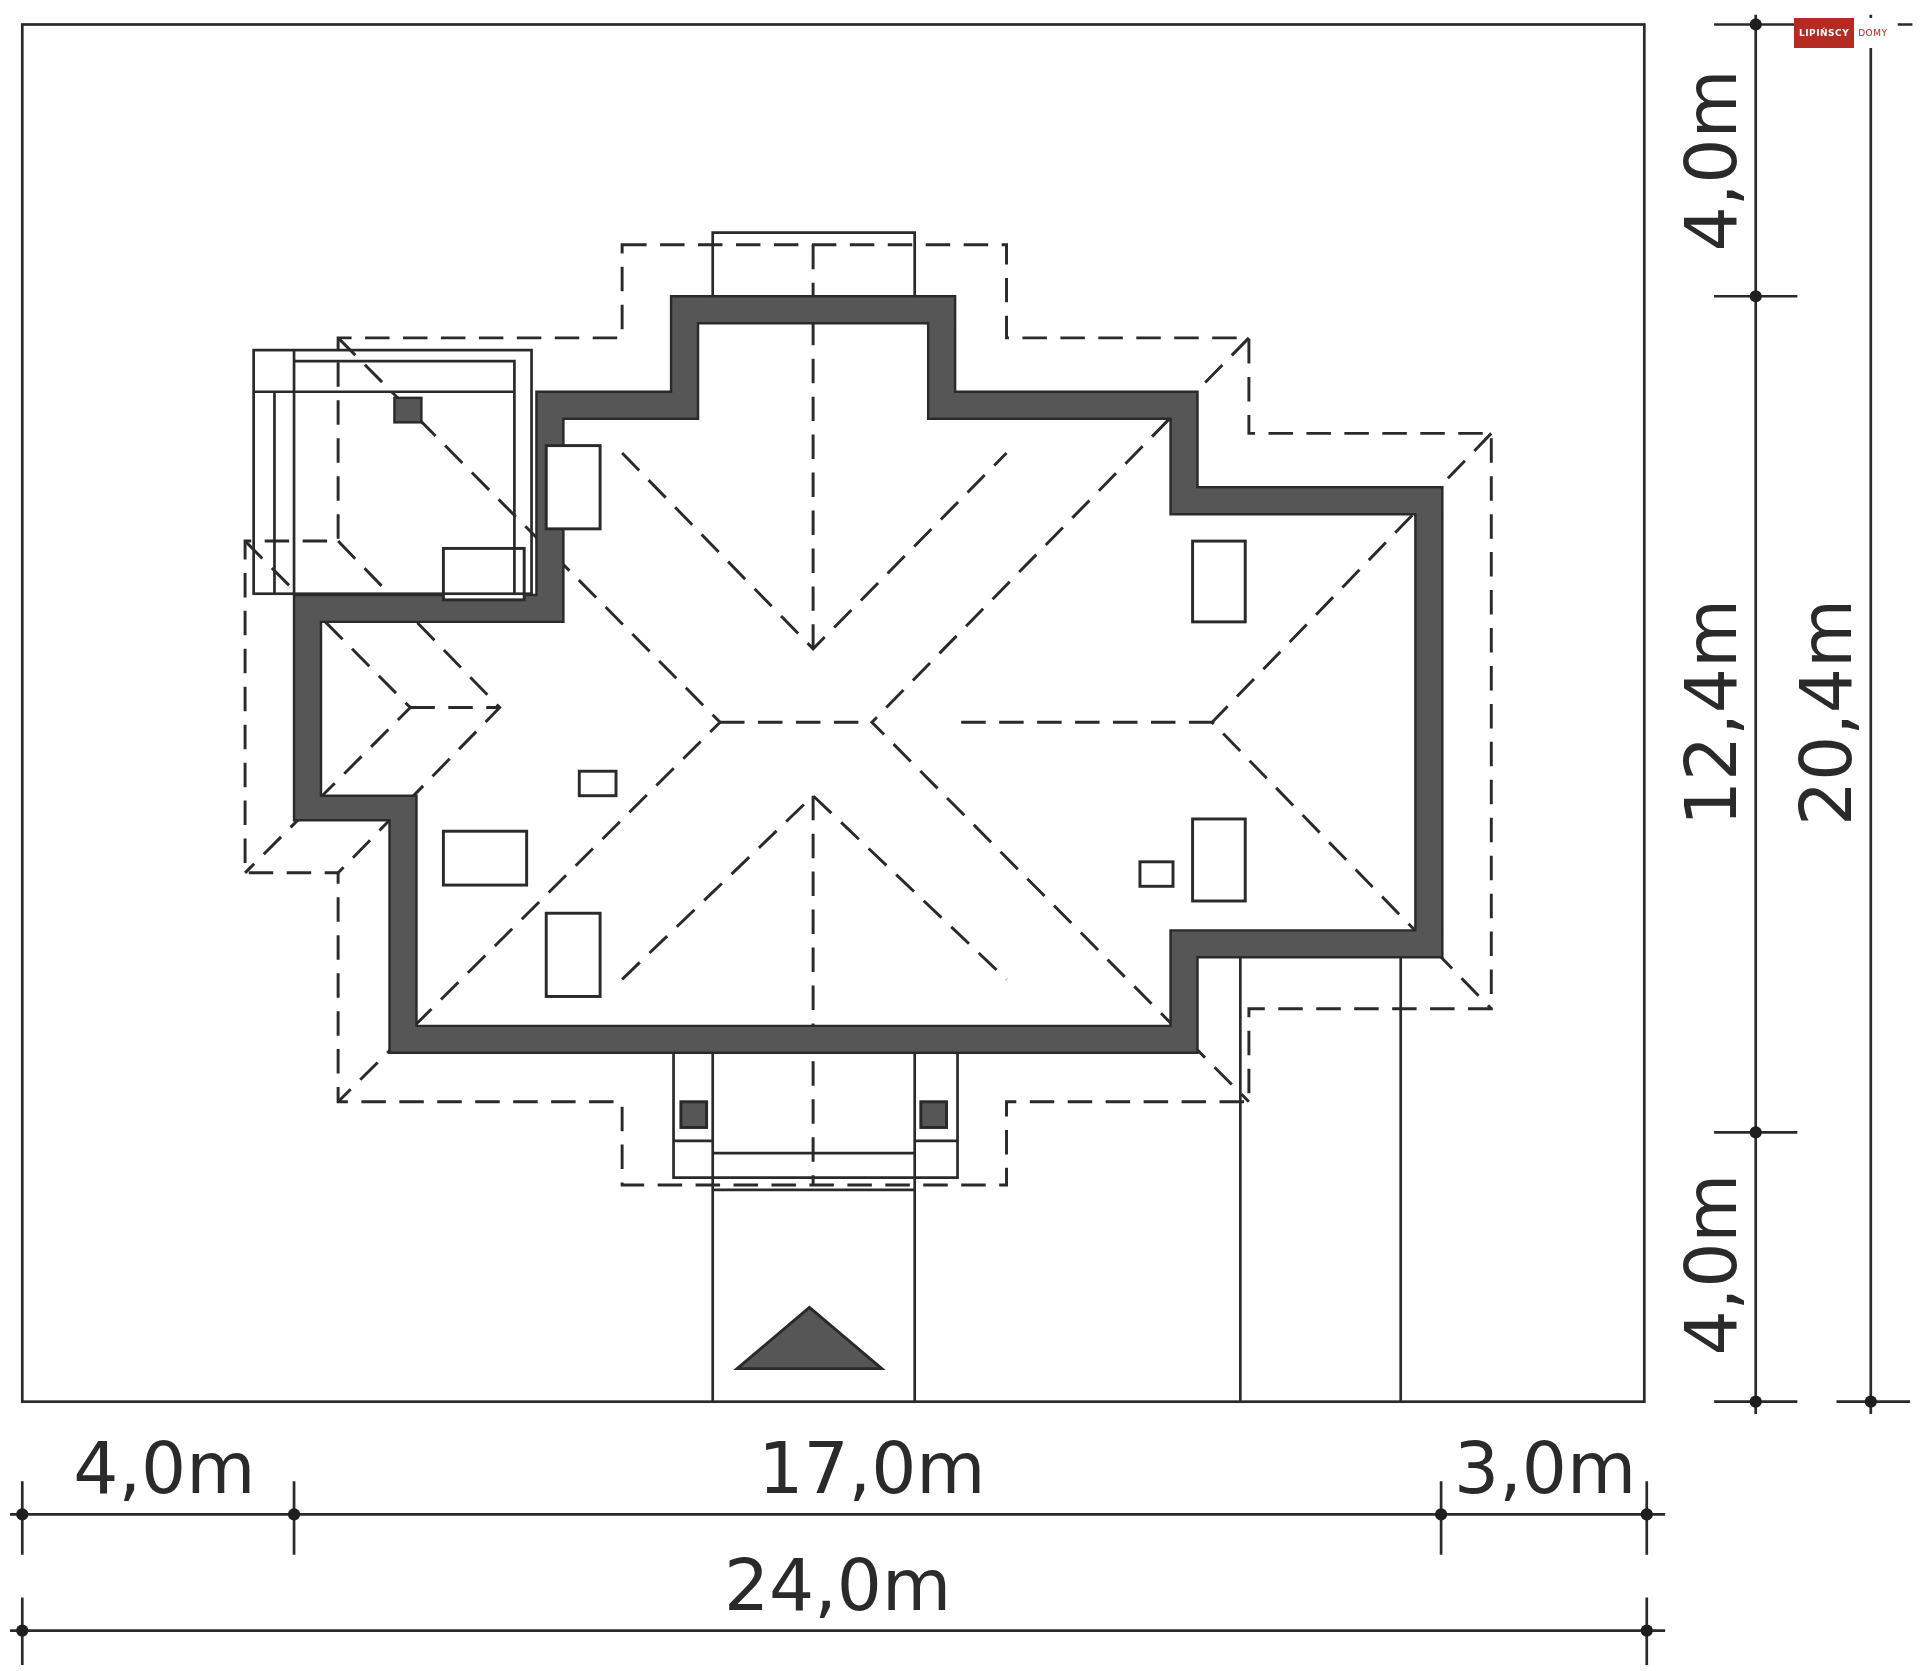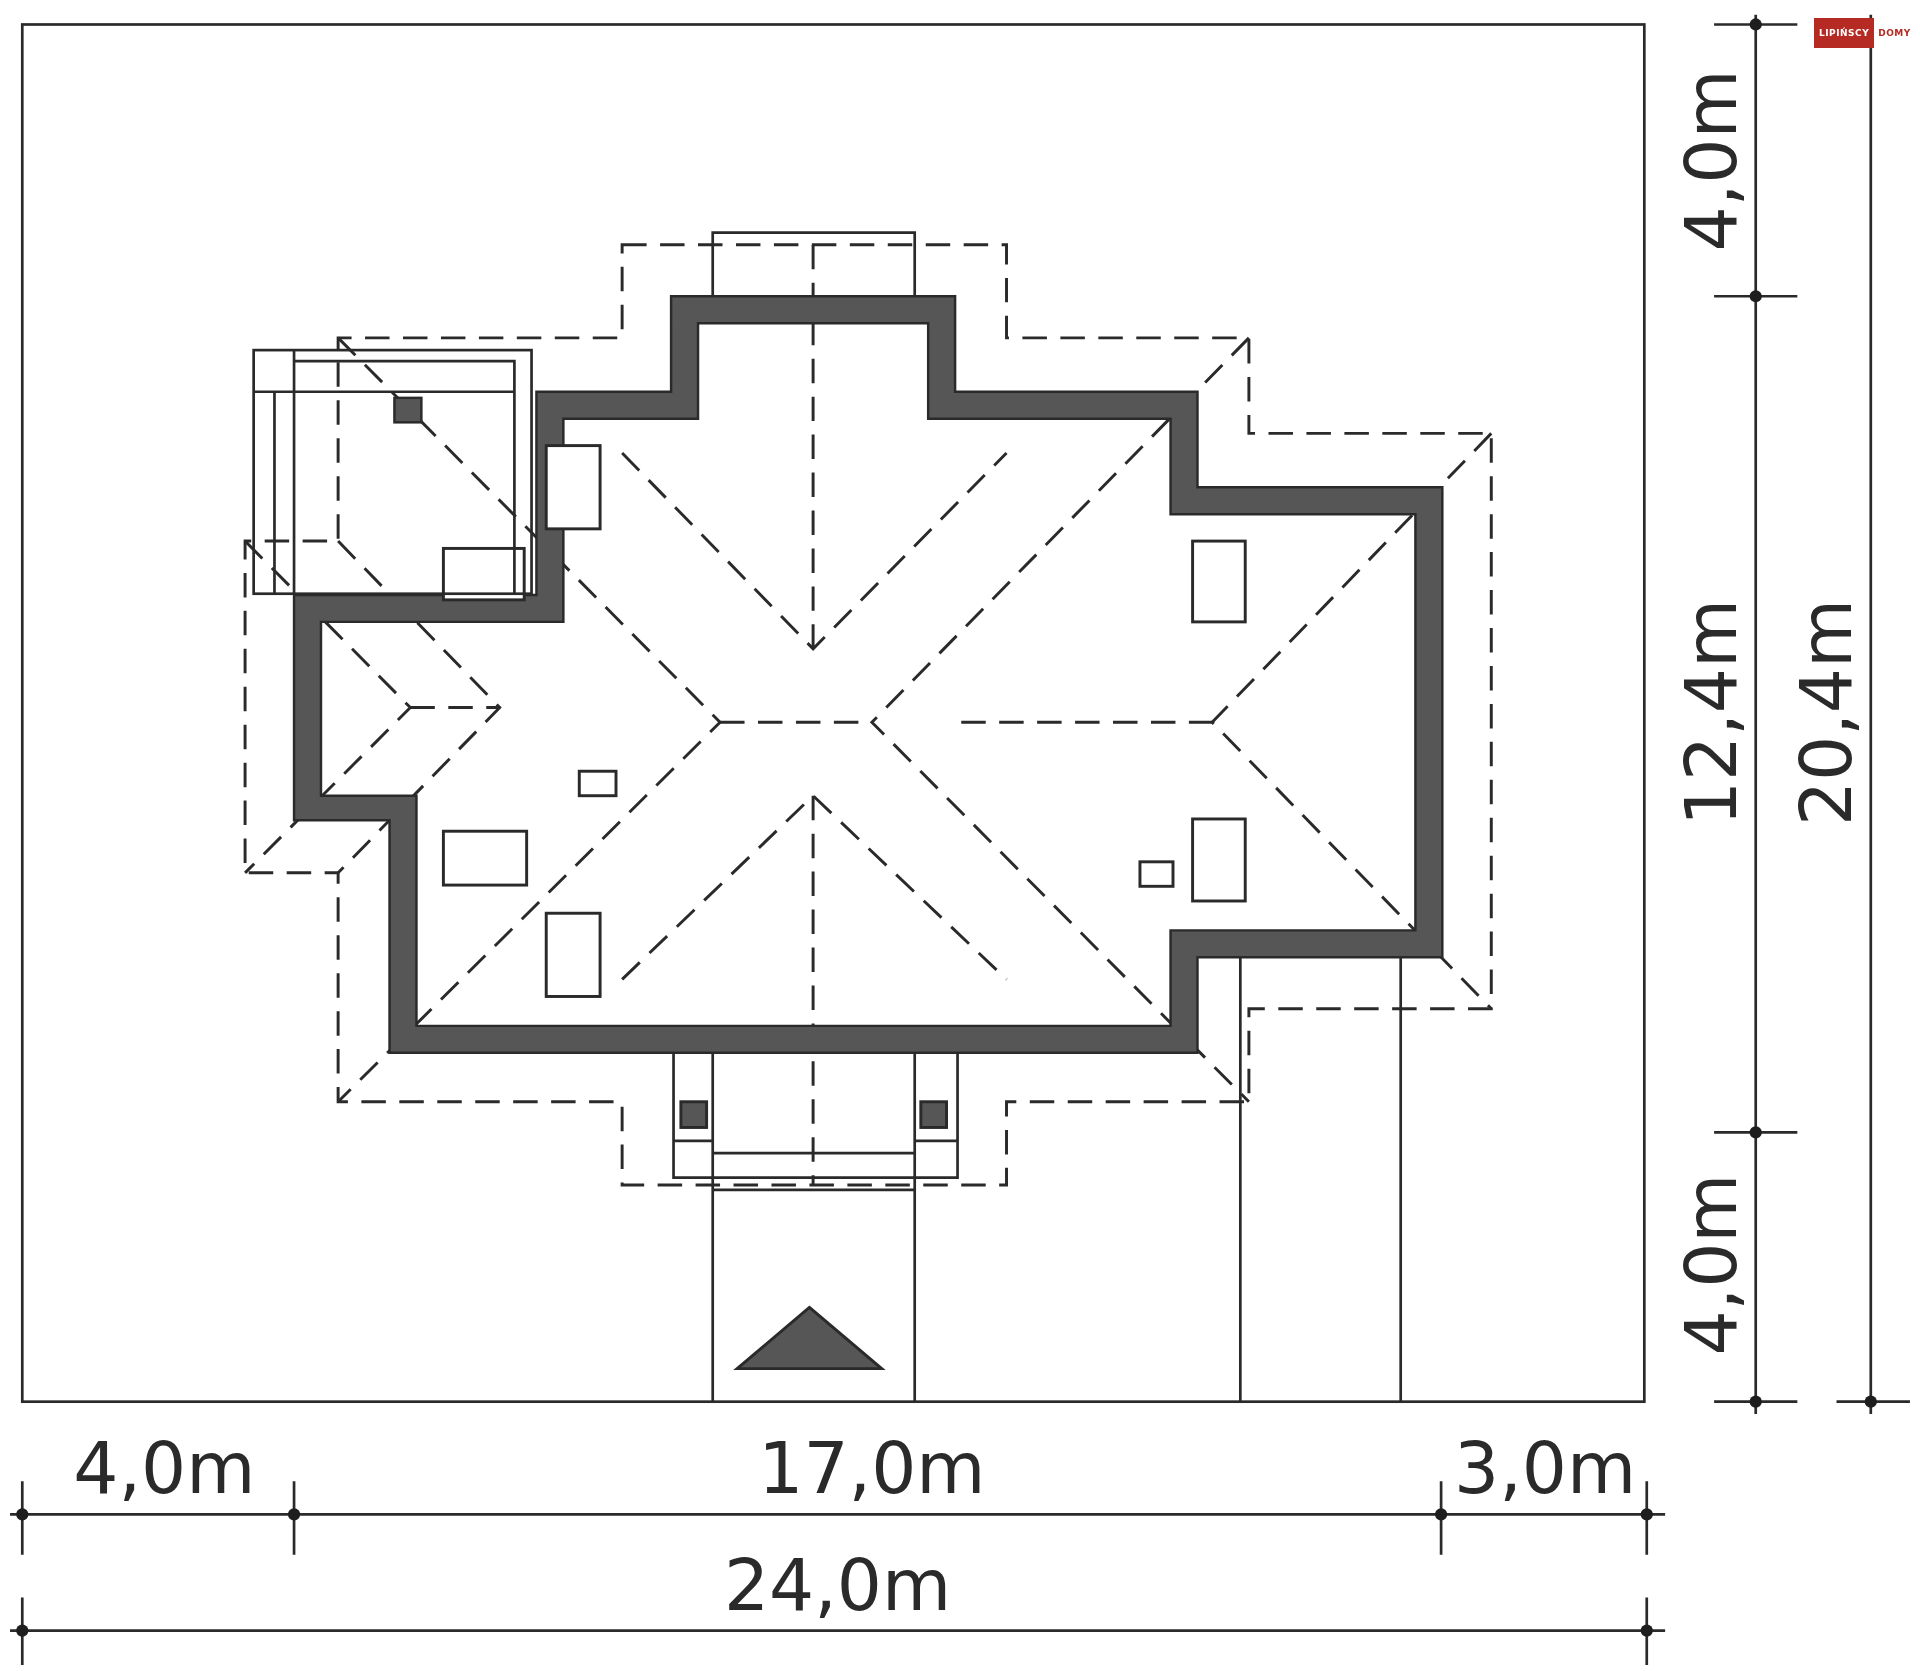--- a/index.html
+++ b/index.html
@@ -4,23 +4,23 @@
 <style>
   html,body{margin:0;padding:0;background:#ffffff;}
   body{width:1920px;height:1671px;overflow:hidden;position:relative;font-family:"Liberation Sans",sans-serif;}
   svg{position:absolute;left:0;top:0;}
   .dim-text{font-family:"DejaVu Sans",sans-serif;font-size:58px;fill:#2a2a2a;}
   .ln{stroke:#2a2a2a;stroke-width:2.2;fill:none;}
   .dash{stroke:#2a2a2a;stroke-width:2.4;fill:none;stroke-dasharray:20 11;}
   .wall{fill:#565656;stroke:#2a2a2a;stroke-width:2;}
   .win{fill:#ffffff;stroke:#2a2a2a;stroke-width:2.4;}
   .dot{fill:#1e1e1e;}
-  .logo{position:absolute;left:1794px;top:18px;height:30px;display:flex;align-items:center;font-family:"DejaVu Sans",sans-serif;font-weight:bold;font-size:9px;letter-spacing:0.5px;margin-left:20px;}
+  .logo{position:absolute;left:1794px;top:18px;height:30px;display:flex;align-items:center;font-family:"DejaVu Sans",sans-serif;font-weight:bold;font-size:9px;letter-spacing:0.5px;}
   .logo .l1{background:#b52a22;color:#fff;padding:0 5px;height:30px;line-height:30px;}
-  .logo .l2{background:#fff;color:#b52a22;padding:0 4px;font-weight:bold;height:30px;line-height:30px;}
+  .logo .l2{background:#fff;color:#b52a22;padding:0 4px;font-weight:normal;height:30px;line-height:30px;}
 </style>
 </head>
 <body>
 
 <svg width="1920" height="1671" viewBox="0 0 1568 1365">
 
   <rect x="18" y="20" width="1325" height="1125" class="ln"></rect>
 
   <g>
     <path class="dash" d="M508,200 L822,200 L822,276 L1020,276 L1020,354 L1218,354 L1218,824 L1020,824 L1020,900 L822,900 L822,968 L508,968 L508,900 L276,900 L276,713 L200,713 L200,442 L276,442 L276,276 L508,276 Z"></path>

